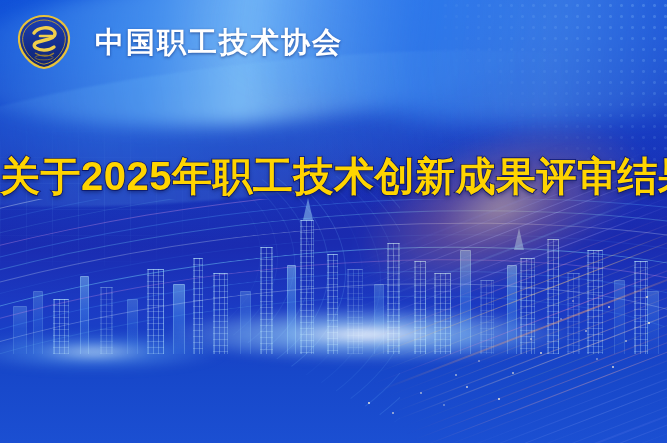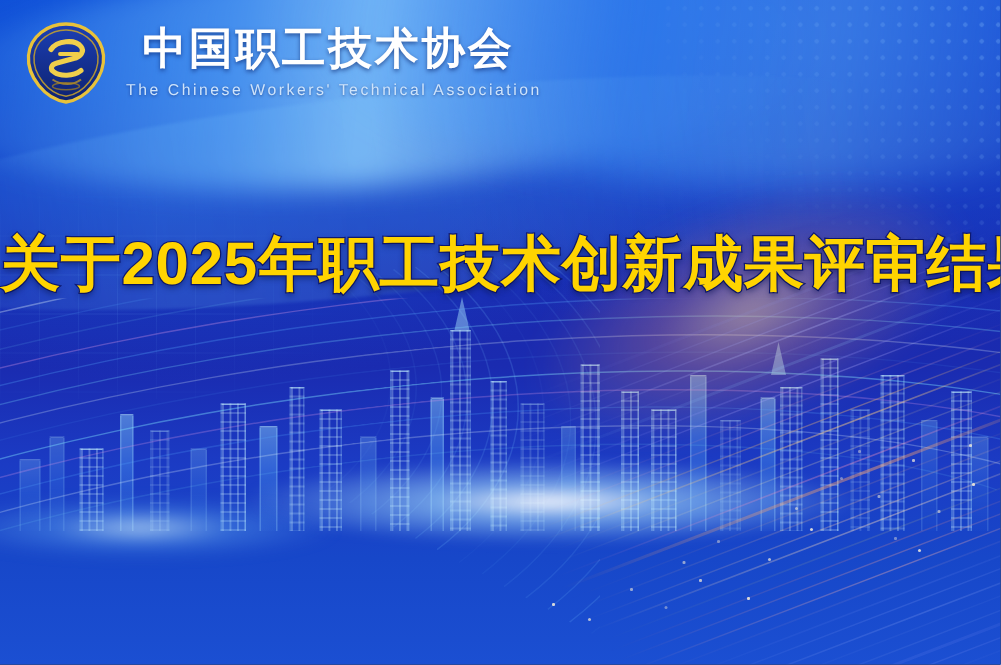--- a/index.html
+++ b/index.html
@@ -352,21 +352,20 @@
         <path d="M28 3 C40 3 52 11 53 24 C54 38 42 53 28 55 C14 53 2 38 3 24 C4 11 16 3 28 3 Z" fill="url(#shieldFill)" stroke="#e8c23a" stroke-width="2.2"></path>
         <path d="M28 7 C38 7 48.5 14 49.3 24.4 C50.2 36.4 40 49.4 28 51.2 C16 49.4 5.8 36.4 6.7 24.4 C7.5 14 18 7 28 7 Z" fill="none" stroke="#c9a32c" stroke-width="1" opacity=".85"></path>
         <path d="M18 20 C22 14 34 13 38 18 C40.5 21 38 25 33 26 L22 29 C18 30 17 33 20 35 C24 38 33 38 38 34" fill="none" stroke="#f0cf4b" stroke-width="3.4" stroke-linecap="round" stroke-linejoin="round"></path>
         <path d="M24 23 L36 23" stroke="#f0cf4b" stroke-width="2.6" stroke-linecap="round"></path>
         <path d="M19 40 C25 44 33 44 38 40" fill="none" stroke="#b8922a" stroke-width="1.4" opacity=".8"></path>
         <ellipse cx="28" cy="44.5" rx="9" ry="2.4" fill="none" stroke="#a8851f" stroke-width="1" opacity=".7"></ellipse>
       </svg>
     </div>
     <div class="htext">
       <div class="h-cn">中国职工技术协会</div>
-      <div class="h-en">The Chinese Workers' Technical Association</div>
     </div>
   </div>
 
   <div class="title">
     <span class="l1">关于2025年职工技术创新成果评审结果</span>
   </div>
 
 </div>
 
 </body></html>

